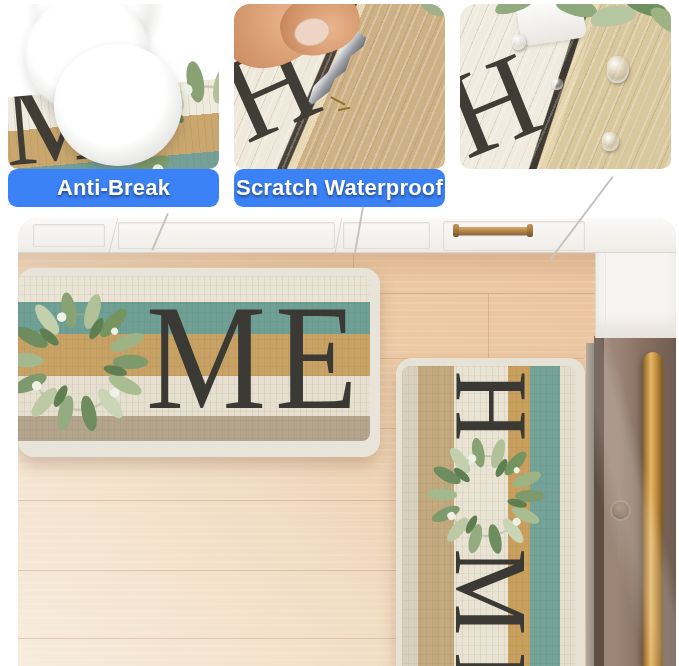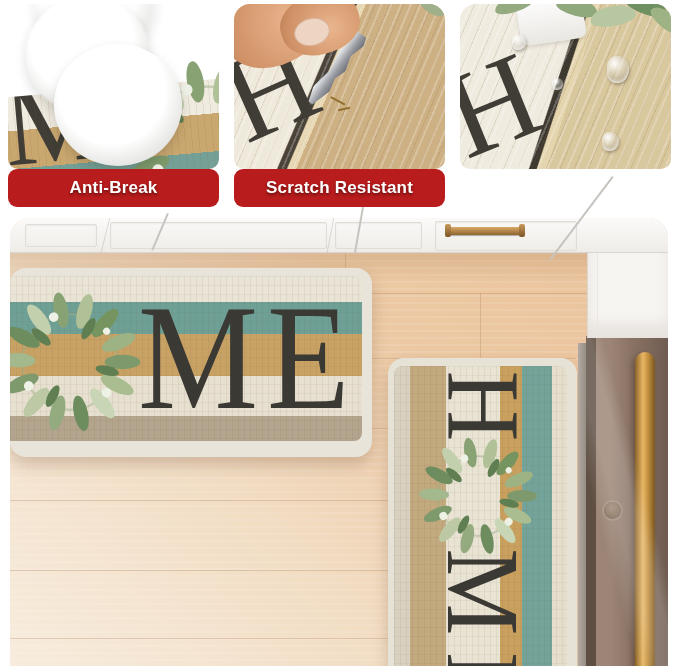--- a/index.html
+++ b/index.html
@@ -4,22 +4,22 @@
 <style>
   html,body{margin:0;padding:0;background:#ffffff;}
   .canvas{position:relative;width:679px;height:666px;background:#ffffff;overflow:hidden;
           font-family:"Liberation Sans", sans-serif;}
   
   .card{position:absolute;top:4px;width:211px;height:203px;margin:0;}
   .card1{left:8px}.card2{left:234px}.card3{left:460px}
   .cimg{position:absolute;left:0;right:0;top:0;bottom:38px;border-radius:16px 16px 10px 10px;
         overflow:hidden;background:#fff;}
   .clabel{position:absolute;left:0;right:0;bottom:0;height:38px;border-radius:9px;
-          background:#b91c1c;color:#fff;display:flex;align-items:center;justify-content:center;
-          font-weight:bold;font-size:17px;letter-spacing:.2px;
+          background:#3b82f6;color:#fff;display:flex;align-items:center;justify-content:center;
+          font-weight:bold;font-size:22px;letter-spacing:.2px;
           text-shadow:0 2px 3px rgba(0,0,0,.45);}
   
   .mat1{position:absolute;left:-12px;top:84px;width:240px;height:120px;transform:rotate(-5deg);
         overflow:hidden;
         background:linear-gradient(180deg,#f0ebdf 0 34px,#c9a76f 34px 72px,#74a097 72px 98px,#d9d2c2 98px 120px);}
   .mat1::after{content:"";position:absolute;inset:0;
         background:repeating-linear-gradient(90deg,rgba(120,90,55,.10) 0 1px,transparent 1px 7px);}
   .letterfrag{position:absolute;font-family:"Liberation Serif","DejaVu Serif",serif;color:#403d37;line-height:1;}
   .m1letter{left:10px;top:-30px;font-size:118px;}
   .wreath{display:block;}
@@ -60,21 +60,21 @@
   .leaf{position:absolute;border-radius:50% 50% 50% 50%/60% 60% 40% 40%;}
   .drop{position:absolute;border-radius:46% 54% 58% 42%;
         background:radial-gradient(circle at 35% 28%,rgba(255,255,255,.95),rgba(215,215,208,.35) 45%,rgba(110,105,92,.5));
         box-shadow:inset 0 -2px 3px rgba(255,255,255,.65),1px 2px 3px rgba(90,80,60,.4);}
   
   .lead{position:absolute;width:1.5px;background:#c7c4bf;transform-origin:top left;z-index:1;}
   .ld1{left:167px;top:213px;height:40px;transform:rotate(23deg);}
   .ld2{left:362px;top:207px;height:46px;transform:rotate(10deg);}
   .ld3{left:612px;top:176px;height:104px;transform:rotate(37deg);}
   
-  .photo{position:absolute;left:10px;top:218px;width:658px;height:448px;overflow:hidden;
+  .photo{position:absolute;left:18px;top:218px;width:658px;height:448px;overflow:hidden;
          border-radius:20px 20px 0 0;
          background:linear-gradient(45deg,#f7ecdd 0%,#f2ddc4 35%,#ecc9a4 65%,#eac29a 100%);z-index:0;}
   .photo::before{content:"";position:absolute;inset:0;
          background:repeating-linear-gradient(180deg,rgba(255,255,255,.10) 0 2px,transparent 2px 7px);}
   .floorshade{position:absolute;left:0;right:0;top:34px;height:30px;
          background:linear-gradient(180deg,rgba(150,100,60,.20),transparent);}
   .seamH{position:absolute;height:1px;background:rgba(165,115,75,.28);}
   .s1{left:0;right:80px;top:75px}.s2{left:0;right:92px;top:140px}.s3{left:0;right:92px;top:210px}
   .s4{left:0;right:92px;top:282px}.s5{left:0;right:92px;top:352px}.s6{left:0;right:92px;top:420px}
   .seamV{position:absolute;width:1px;background:rgba(165,115,75,.28);}
@@ -187,21 +187,21 @@
       <span class="letterfrag h2letter">H</span>
       <div class="glint g1"></div>
       <div class="glint g2"></div>
       <div class="key"></div>
       <div class="finger f1"></div>
       <div class="finger f2"></div>
       <div class="nail"></div>
       <div class="leaftip" style="left:186px;top:-4px;transform:rotate(30deg);"></div>
     </div>
     <figcaption class="clabel">
-      <span>Scratch Resistant</span>
+      <span>Scratch Waterproof</span>
     </figcaption>
   </figure>
 
   <figure class="card card3">
     <div class="cimg">
       <div class="bg3"></div>
       <span class="letterfrag h3letter">H</span>
       <div class="pot"></div>
       <div class="leaf" style="left:96px;top:-6px;width:42px;height:18px;background:#8fa87c;transform:rotate(14deg);"></div>
       <div class="leaf" style="left:130px;top:2px;width:46px;height:20px;background:#b7c7a2;transform:rotate(-10deg);"></div>

